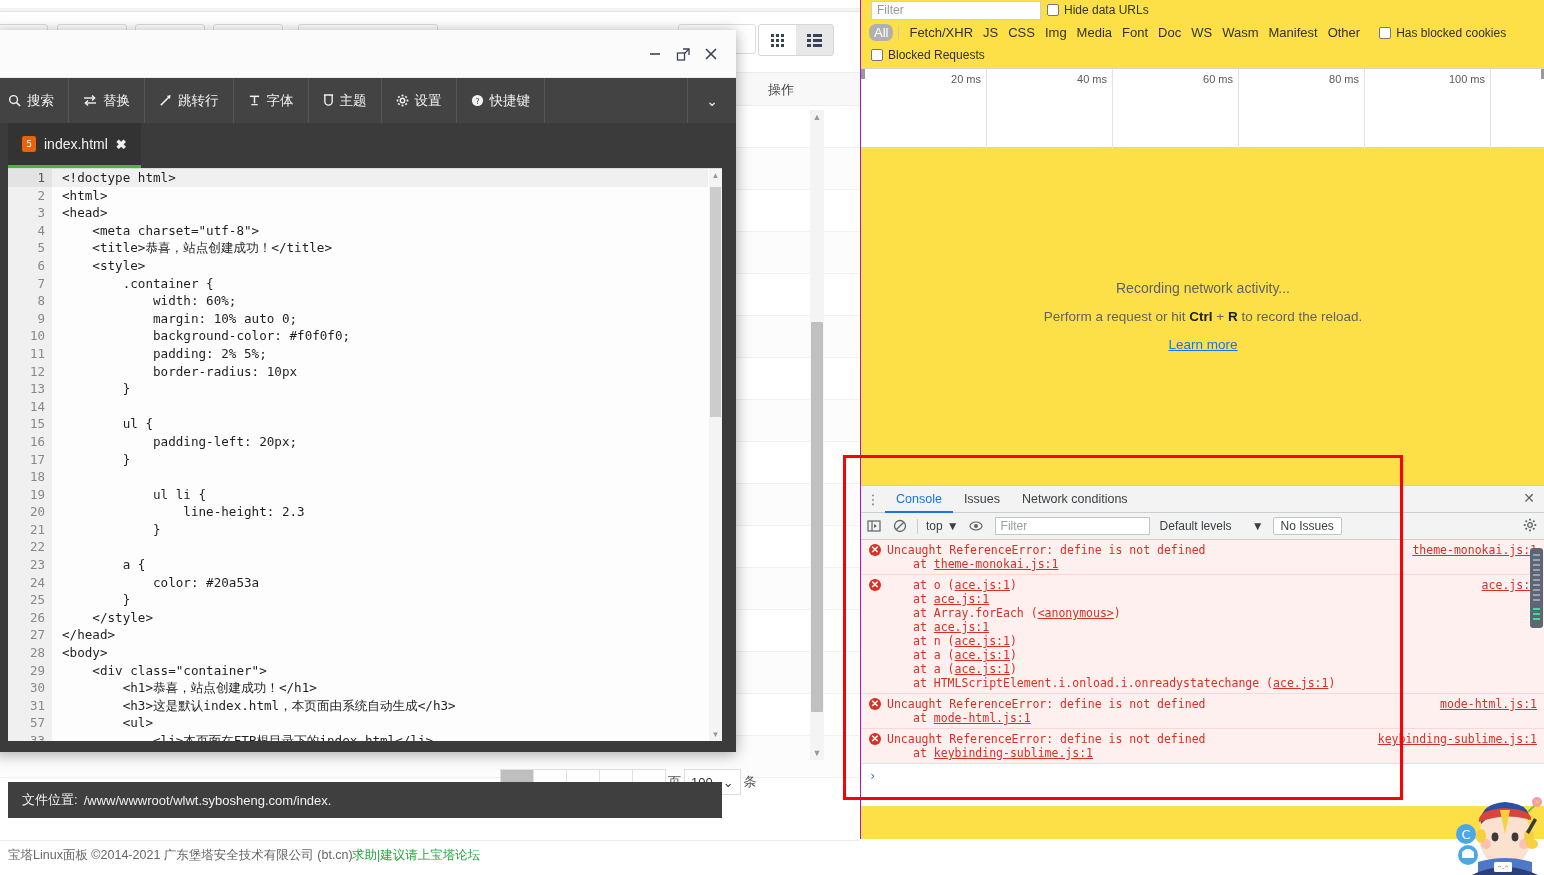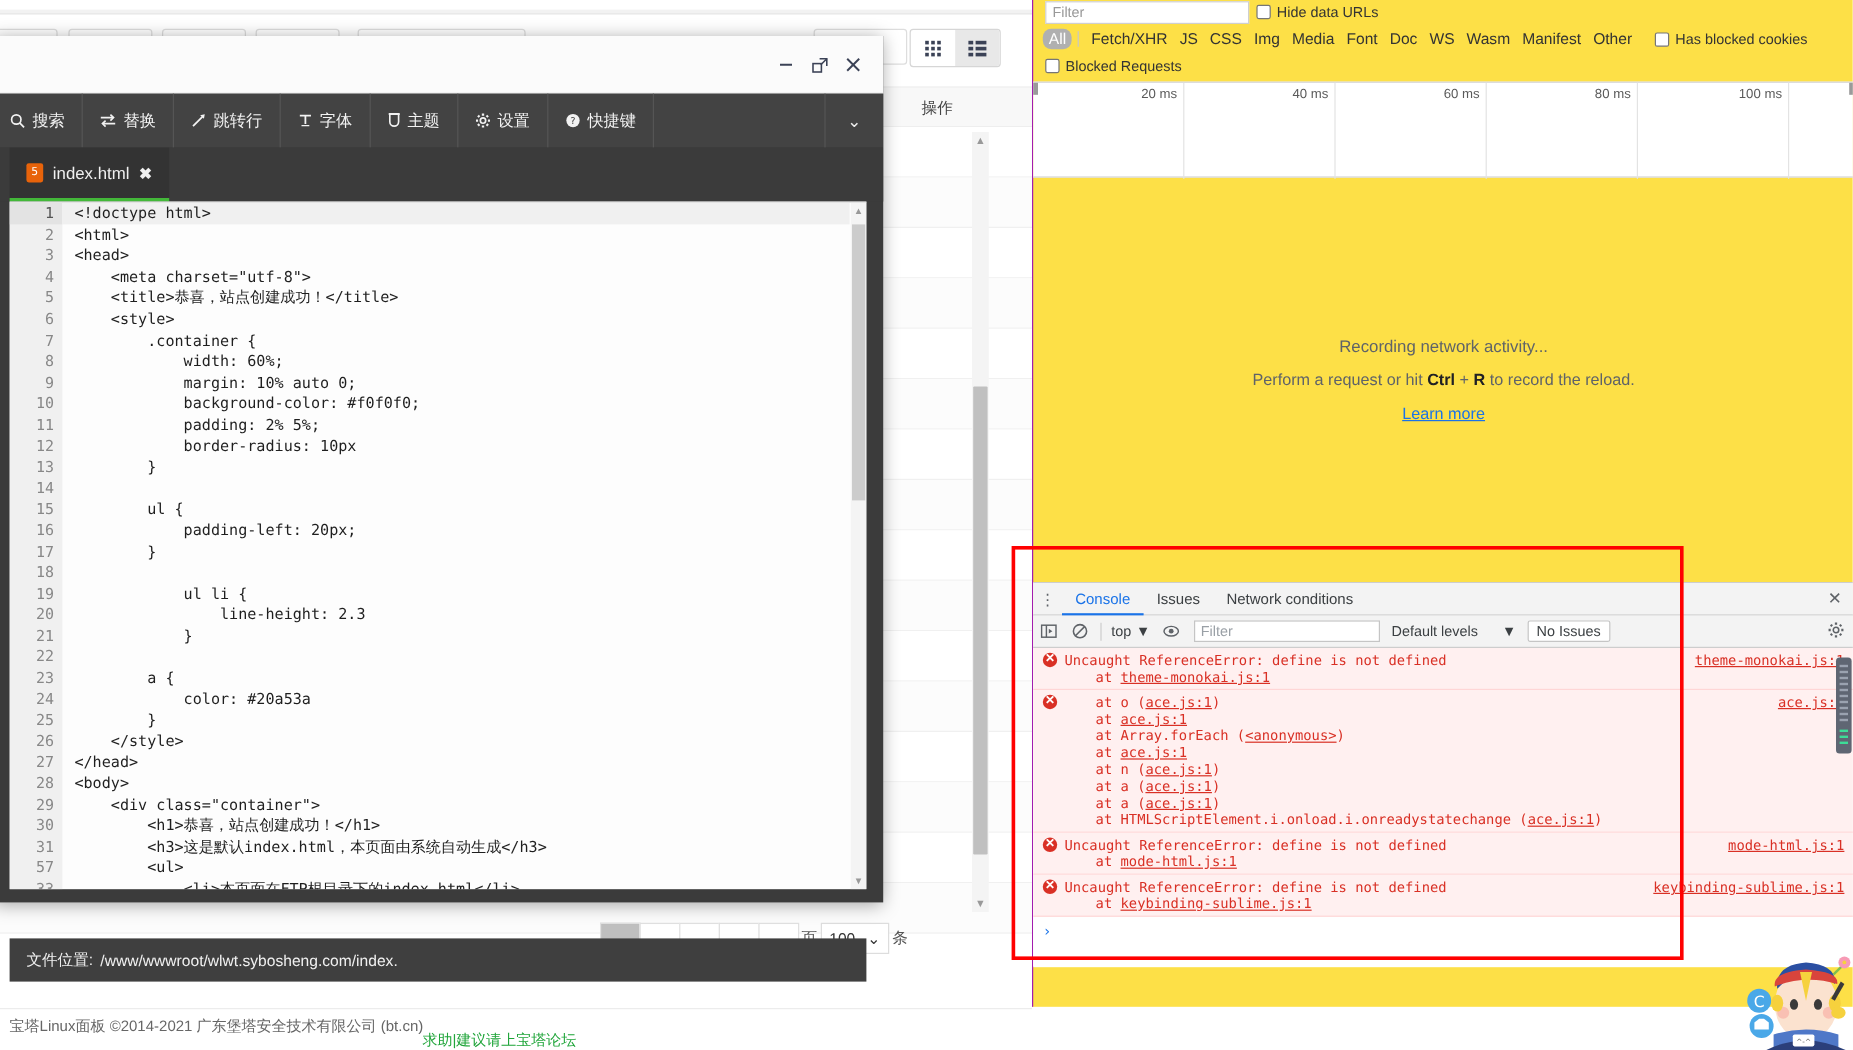--- a/index.html
+++ b/index.html
@@ -45,21 +45,21 @@
 
   .bt-pager { position:absolute; left:500px; top:768px; width:330px; height:28px; display:flex; align-items:center; }
   .pg-btn { height:26px; min-width:34px; border:1px solid #e0e0e0; background:#fff; margin-right:-1px; }
   .pg-btn.sel { background:#bfbfbf; }
   .pg-txt { font-size:13px; color:#555; margin:0 3px; }
   .pg-select { height:26px; border:1px solid #ddd; background:#fff; padding:0 6px; font-size:13px; color:#333;
                display:flex; align-items:center; gap:10px; }
 
   .bt-footer { position:absolute; left:0; top:840px; width:860px; height:49px; border-top:1px solid #ececec; }
   .bt-footer .txt { position:absolute; left:8px; top:6px; font-size:12.5px; color:#666; }
-  .bt-footer .lnk { position:absolute; left:352px; top:18px; font-size:12.5px; color:#20a53a; text-decoration:none; }
+  .bt-footer .lnk { position:absolute; left:352px; top:6px; font-size:12.5px; color:#20a53a; text-decoration:none; }
 
   .collapse-tab { position:absolute; left:0px; top:388px; width:22px; height:46px;
      background:#2f2f2f; border-radius:0 12px 12px 0; color:#ddd; font-size:13px;
      display:flex; align-items:center; justify-content:center; }
 
   
   .editor { position:absolute; left:-6px; top:30px; width:742px; height:722px; background:#3b3b3b;
             box-shadow:0 2px 14px rgba(0,0,0,.35); }
   .ed-titlebar { position:absolute; left:0; top:0; width:742px; height:48px; background:#fbfbfb; border-bottom:1px solid #ececec; }
   .ed-wc { position:absolute; top:14px; display:flex; align-items:center; justify-content:center;

